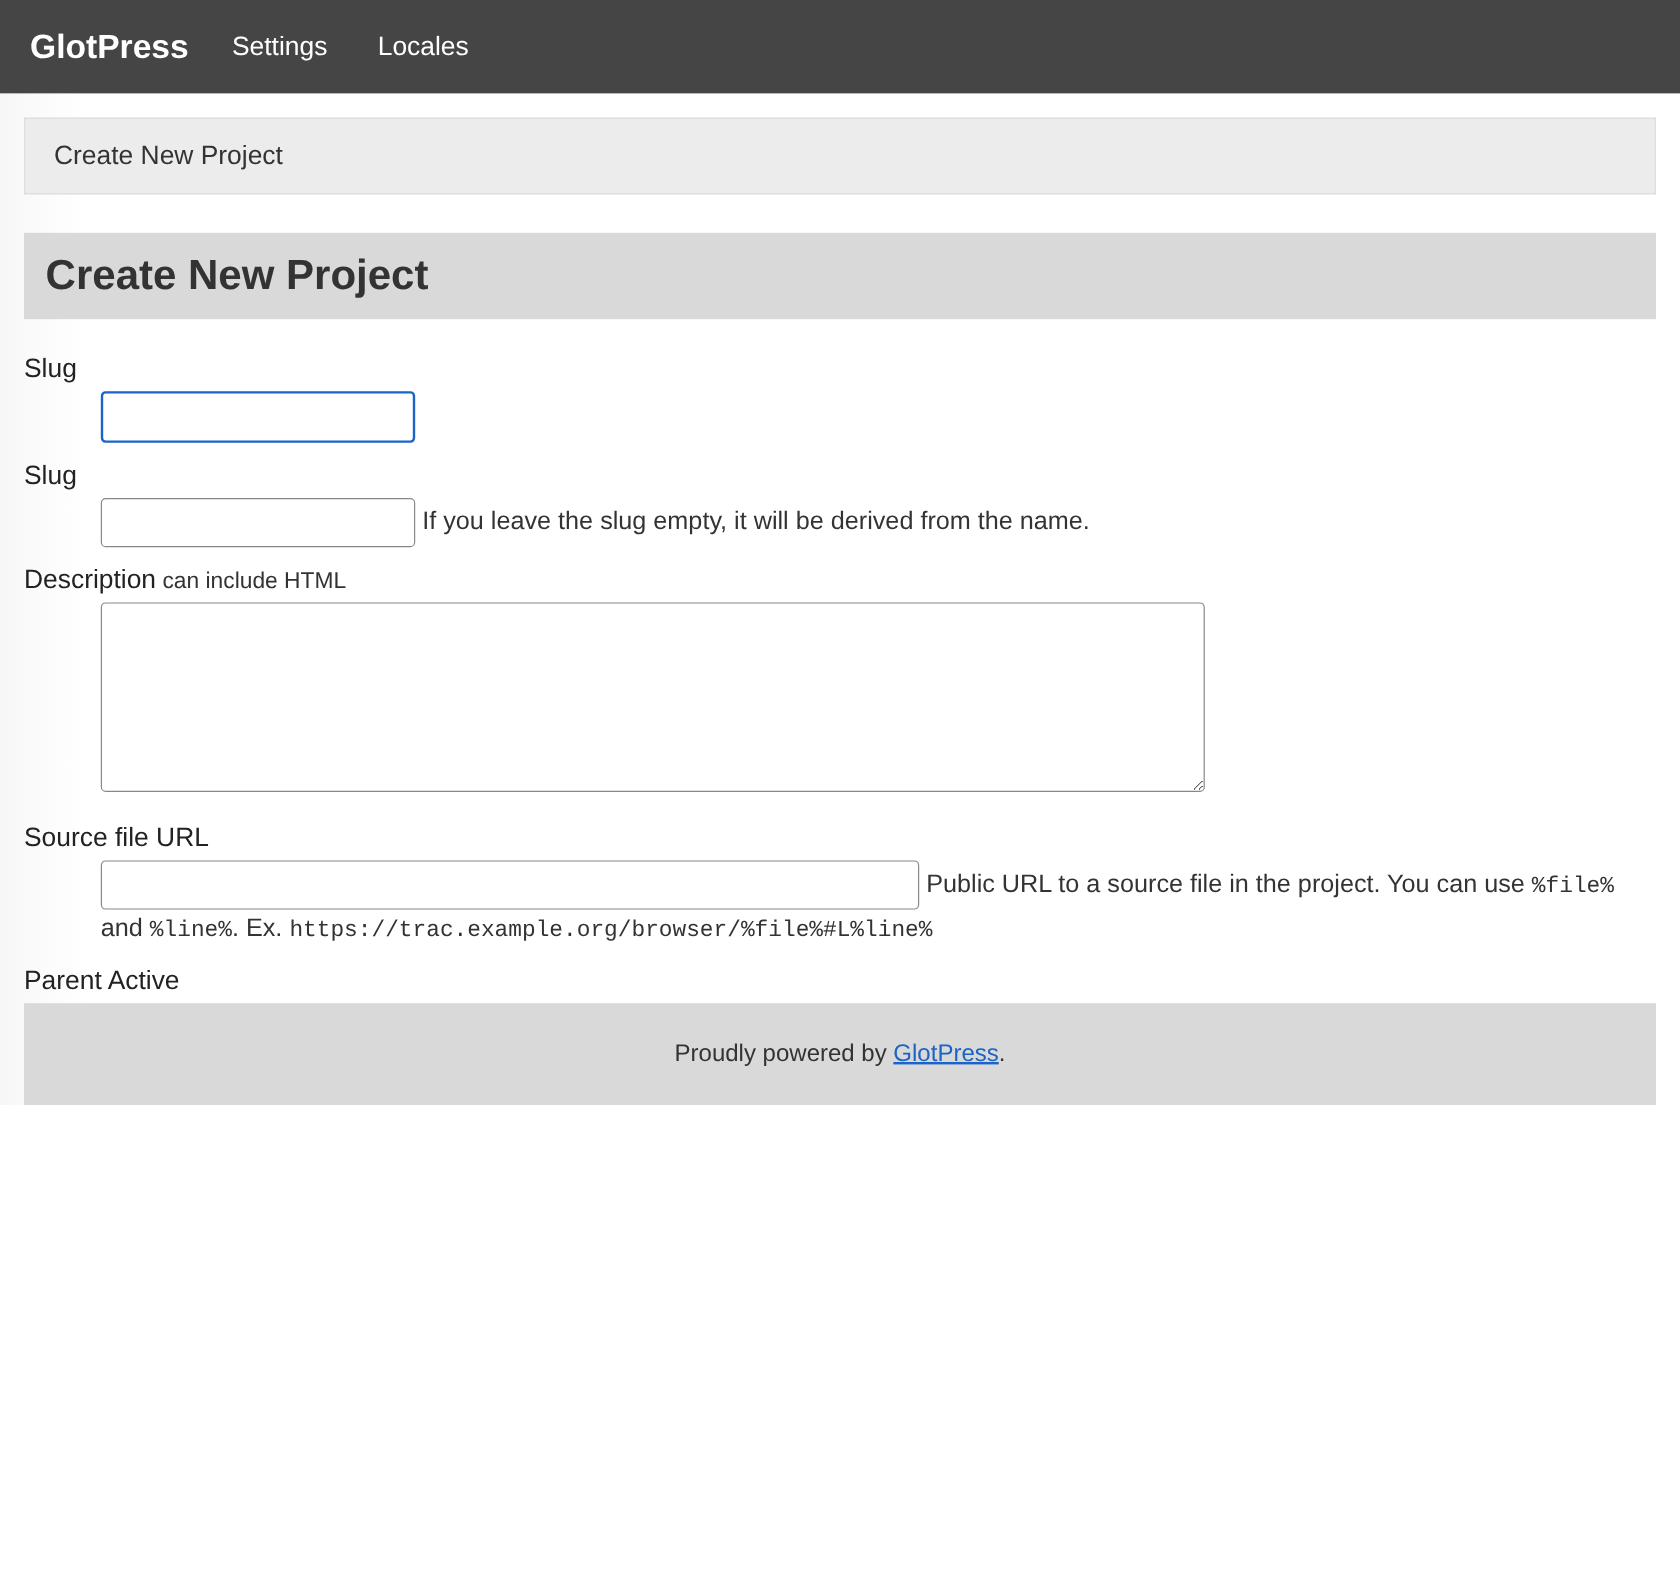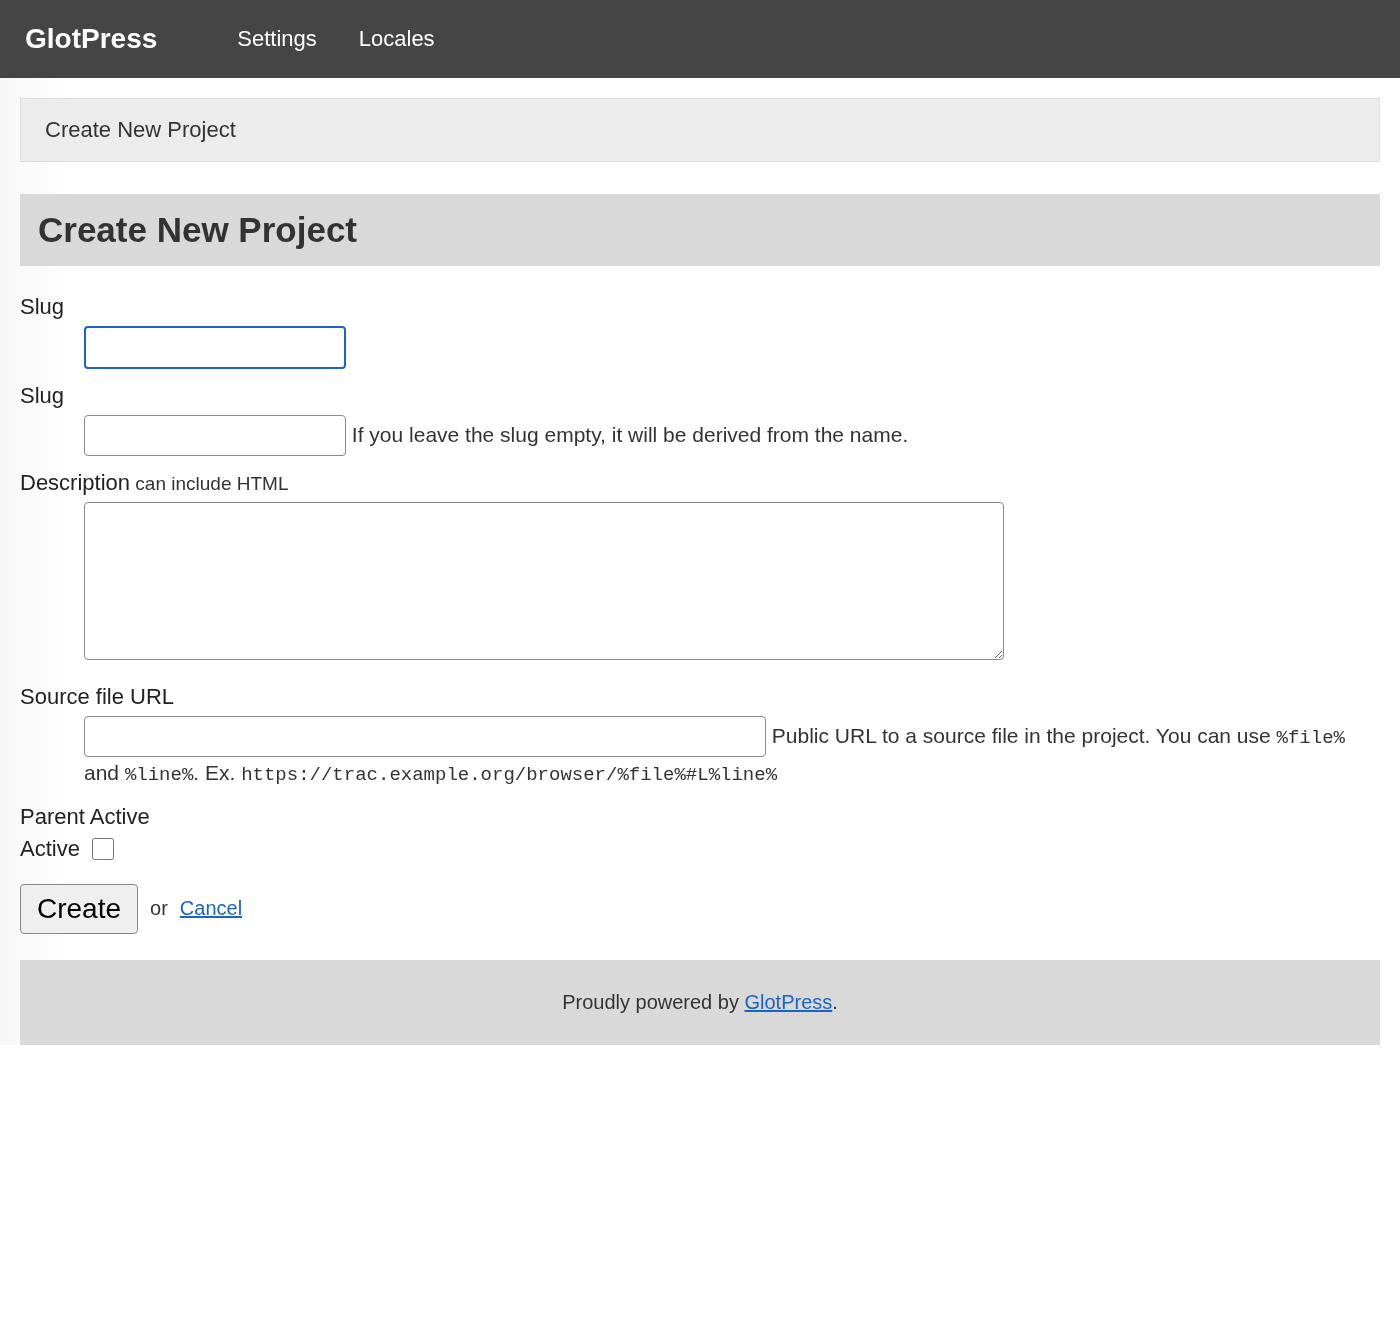--- a/index.html
+++ b/index.html
@@ -1,15 +1,15 @@
 <!DOCTYPE html>
 <html><head>
   <meta charset="utf-8">
   <style>
-    * { box-sizing: border-box; margin: 0; padding: 0; gap: 44px; }
+    * { box-sizing: border-box; margin: 0; padding: 0; }
     body {
       font-family: -apple-system, BlinkMacSystemFont, "Segoe UI", Helvetica, Arial, sans-serif;
       background: #fff;
       color: #222;
     }
     
     .topbar {
       background: #454545;
       color: #fff;
       display: flex;
@@ -192,30 +192,19 @@
     </dd>
 
     <dt>Source file URL</dt>
     <dd>
       <input type="text" class="url-input" value="" style="">
       <span>Public URL to a source file in the project. You can use </span><code>%file%</code><span> and </span><code>%line%</code><span>. Ex. </span><code>https://trac.example.org/browser/%file%#L%line%</code>
     </dd>
 
     <dt>Parent Active</dt>
 
-    <dt>
-      <span class="checkbox-wrap">
-        <span>Active</span>
-        <input type="checkbox" style="">
-      </span>
-    </dt>
   </dl>
 
-  <div class="actions">
-    <button class="create-button">Create</button>
-    <span class="or">or</span>
-    <a class="cancel-link">Cancel</a>
-  </div>
 
   <div class="footer">
     <span>Proudly powered by </span><a>GlotPress</a><span>.</span>
   </div>
 </div>
 
 </body></html>

